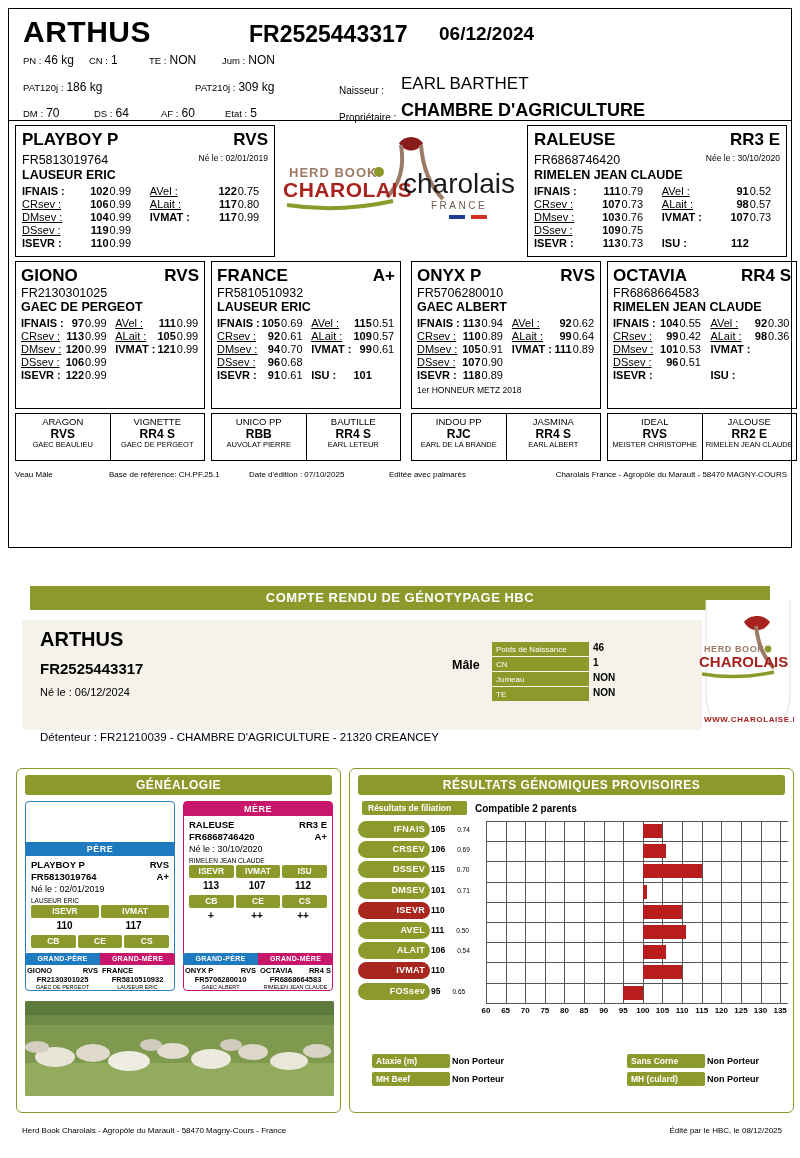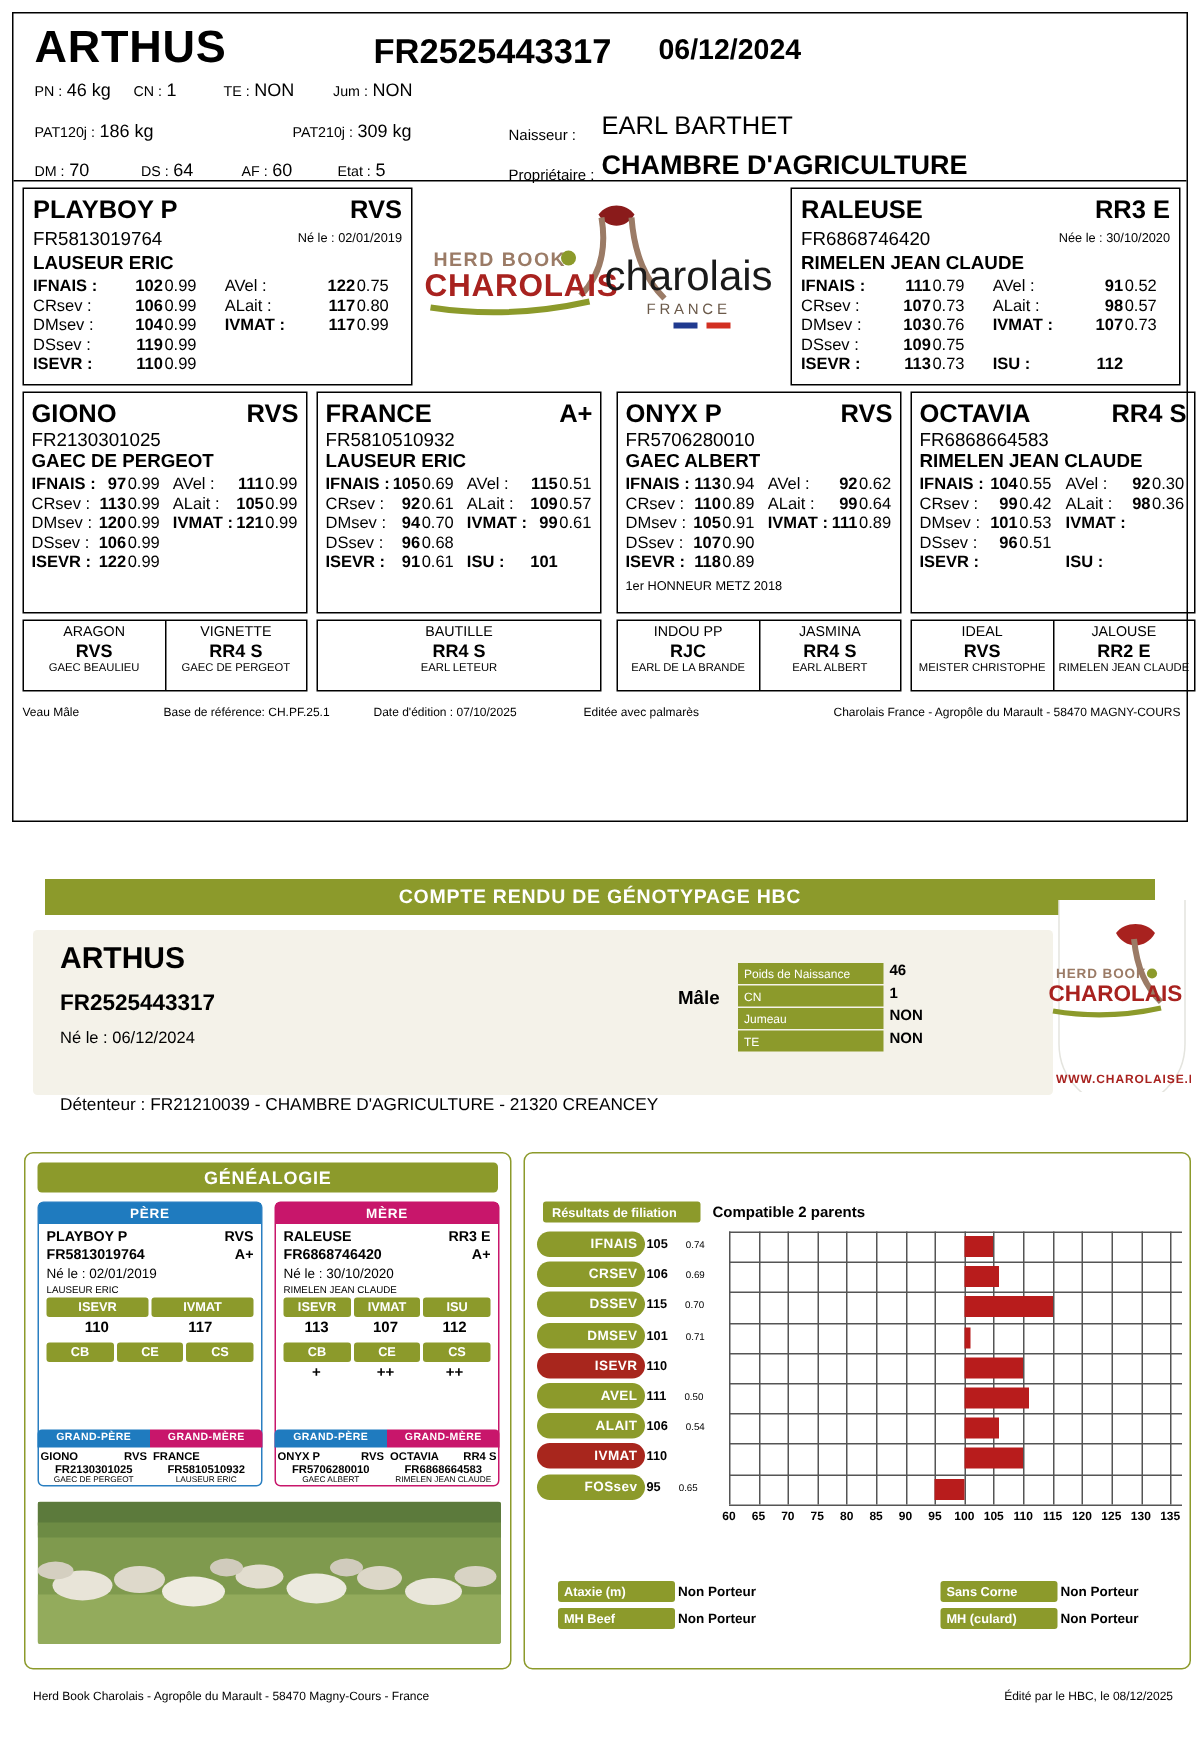--- a/index.html
+++ b/index.html
@@ -36,21 +36,21 @@
   .pbox.left { left:0; }
   .pbox.right { left:512px; }
 
   .bx-name { font-size:17px; font-weight:bold; display:inline-block; }
   .bx-qual { font-size:17px; font-weight:bold; float:right; }
   .bx-id   { font-size:12.5px; }
   .bx-born { font-size:8.5px; float:right; margin-top:3px;}
   .bx-owner{ font-size:12.5px; font-weight:bold; }
   .idxtab  { width:100%; margin-top:2px; border-collapse:collapse; }
   .idxtab td { font-size:11px; padding:0; height:13px; vertical-align:bottom; white-space:nowrap;}
-  .k  { font-weight:normal; }
+  .k  { font-weight:normal;text-decoration:underline; }
   .kb { font-weight:bold; }
   .v  { font-weight:bold; text-align:right; padding-right:1px !important;}
   .cd { font-size:7px; }
   .extra { font-size:8.5px; margin-top:4px; }
 
   
   .centerlogo { position:absolute; left:272px; top:126px; width:240px; height:120px; }
 
   
   .grow { position:absolute; left:6px; top:252px; width:772px; height:148px; }
@@ -97,21 +97,21 @@
               border:1.5px solid #8c9a2b; border-radius:6px; background:#fff; }
   .panel-title { margin:6px 8px 0 8px; height:20px; background:#8c9a2b; color:#fff;
                  font-size:12px; font-weight:bold; text-align:center; line-height:20px;
                  border-radius:3px; letter-spacing:0.5px;}
 
   .pmbox { position:absolute; top:32px; width:150px; height:190px; border:1px solid; border-radius:4px; }
   .pmbox.pere { left:8px; border-color:#2a7fc1; }
   .pmbox.mere { left:166px; border-color:#c8166b; }
   .pm-head { height:14px; color:#fff; font-size:9px; font-weight:bold; text-align:center;
              line-height:14px; letter-spacing:0.5px; }
-  .pere .pm-head { background:#1f7bbf; }
+  .pere .pm-head { background:#1f7bbf;margin-top:40px; }
   .mere .pm-head { background:#c8166b; }
   .pm-body { padding:3px 5px; }
   .pm-l1 { font-size:9.5px; font-weight:bold; display:flex; justify-content:space-between;}
   .pm-l2 { font-size:9.5px; font-weight:bold; display:flex; justify-content:space-between; margin-top:1px;}
   .pm-l3 { font-size:9px; margin-top:2px; }
   .pm-l4 { font-size:6.5px; margin-top:3px; }
   .minitab { display:flex; margin-top:1px; }
   .minitab .mc { flex:1; background:#8c9a2b; color:#fff; font-size:8.5px; font-weight:bold;
                  text-align:center; height:13px; line-height:13px; margin-right:2px; border-radius:2px;}
   .minitab .mc:last-child{ margin-right:0; }
@@ -564,20 +564,25 @@
        <div class="gg-o">GAEC BEAULIEU</div>
      </div>
         <div class="ggcell">
        <div class="gg-n">VIGNETTE</div>
        <div class="gg-q">RR4 S</div>
        <div class="gg-o">GAEC DE PERGEOT</div>
      </div>
       </div>
     <div class="ggpair" id="gg1" style="left:196px;">
         <div class="ggcell">
+       <div class="gg-n">UNICO PP</div>
+       <div class="gg-q">RBB</div>
+       <div class="gg-o">AUVOLAT PIERRE</div>
+     </div>
+        <div class="ggcell">
        <div class="gg-n">BAUTILLE</div>
        <div class="gg-q">RR4 S</div>
        <div class="gg-o">EARL LETEUR</div>
      </div>
       </div>
     <div class="ggpair" id="gg2" style="left:396px;">
         <div class="ggcell">
        <div class="gg-n">INDOU PP</div>
        <div class="gg-q">RJC</div>
        <div class="gg-o">EARL DE LA BRANDE</div>
@@ -796,20 +801,21 @@
         <ellipse cx="264" cy="60" rx="19" ry="9" fill="#e9e6da"></ellipse>
         <ellipse cx="292" cy="50" rx="14" ry="7" fill="#d8d3c4"></ellipse>
         <ellipse cx="12" cy="46" rx="12" ry="6" fill="#d4cfc0"></ellipse>
         <ellipse cx="126" cy="44" rx="11" ry="6" fill="#d0cbbc"></ellipse>
         <ellipse cx="206" cy="44" rx="11" ry="6" fill="#d0cbbc"></ellipse>
       </svg>
     </div>
   </div>
 
   <div class="gpanel">
+    <div class="panel-title">RÉSULTATS GÉNOMIQUES PROVISOIRES</div>
 
     <div class="fil-row">
       <div class="fil-k">Résultats de filiation</div>
       <div class="fil-v">Compatible 2 parents</div>
     </div>
 
     <div class="chart">
       <div class="idx-list" id="idx-list">
           <div class="idx-pill" style="background:#8c9a2b">IFNAIS</div>
           <div class="idx-pill" style="background:#8c9a2b">CRSEV</div>

